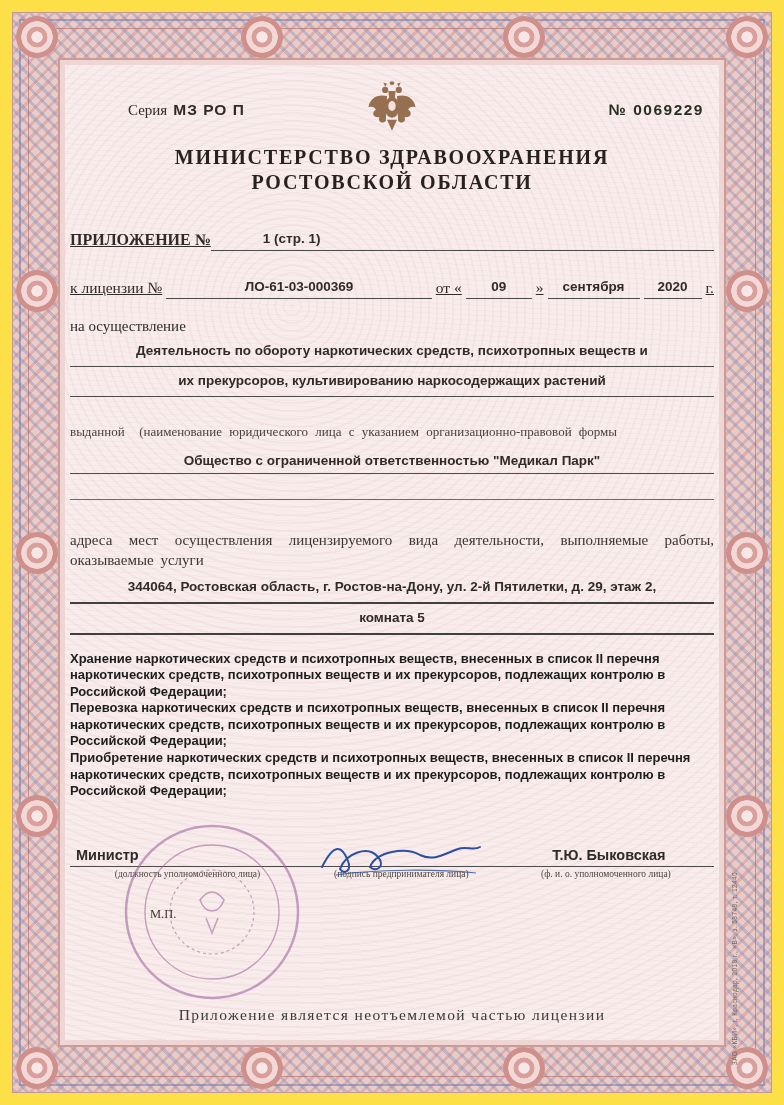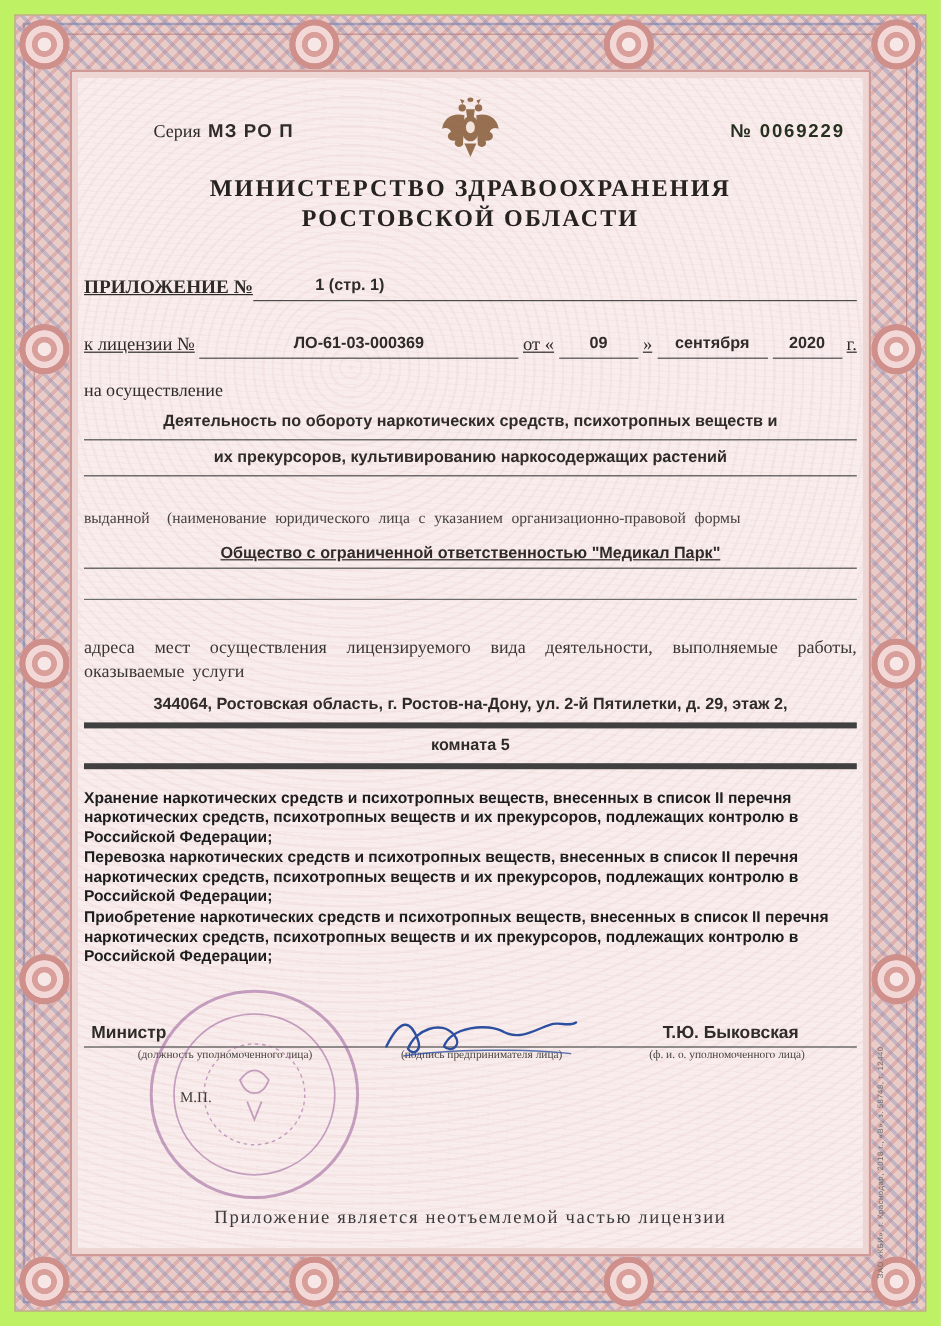--- a/index.html
+++ b/index.html
@@ -1,16 +1,16 @@
 <!DOCTYPE html>
 <html><head>
 <meta charset="utf-8">
 <style>
   html,body{margin:0;padding:0;background:#dddad4;}
-  .page{position:relative;width:784px;height:1105px;margin:0 auto;background:#bef264;overflow:hidden;
+  .page{position:relative;width:784px;height:1105px;margin:0 auto;background:#fde047;overflow:hidden;
         font-family:"Liberation Serif","DejaVu Serif",serif;color:#2e2b28;}
   
   .band{position:absolute;inset:12px;border:1px solid #c29a95;
         background:
           repeating-linear-gradient(45deg, rgba(110,132,185,.32) 0 3px, rgba(110,132,185,0) 3px 9px),
           repeating-linear-gradient(-45deg, rgba(201,128,126,.35) 0 3px, rgba(201,128,126,0) 3px 9px),
           linear-gradient(#e9cbc8,#e9cbc8);}
   .band::before{content:'';position:absolute;inset:6px;border:2px solid rgba(88,110,170,.45);}
   .band::after{content:'';position:absolute;inset:15px;border:1px solid rgba(170,95,92,.55);}
   .sheet{position:absolute;inset:58px;background:#f8ecec;border:2px solid #cf9a96;box-shadow:0 0 0 5px #eed6d4 inset;
@@ -38,26 +38,26 @@
   .appendix-row .seg{padding-left:52px;text-align:left;}
   .license-row{margin-top:26px;gap:4px;}
   .seg-c{text-align:center;}
   .na-line{margin-top:19px;font-size:15px;}
   .activity{margin-top:6px;text-align:center;}
   .activity .line{font-family:"Liberation Sans",sans-serif;font-weight:bold;font-size:13.5px;
         line-height:20px;padding-bottom:5px;border-bottom:1px solid #4c4c4c;}
   .activity .line+.line{padding-top:4px;}
   .issued-note{margin-top:27px;font-size:13px;color:#46423e;line-height:15.5px;word-spacing:4px;}
   .org{margin-top:13px;text-align:center;font-family:"Liberation Sans",sans-serif;font-weight:bold;
-        font-size:13.5px;border-bottom:1px solid #4c4c4c;padding-bottom:5px;text-decoration:underline;}
+        font-size:13.5px;border-bottom:1px solid #4c4c4c;padding-bottom:5px;}
   .blank-rule{margin-top:24px;border-bottom:1px solid #6b6b6b;height:1px;}
   .addresses-label{margin-top:30px;font-size:15px;line-height:20px;text-align:justify;word-spacing:3px;color:#3a3632;}
   .address{margin-top:7px;text-align:center;}
   .address .line{font-family:"Liberation Sans",sans-serif;font-weight:bold;font-size:13.5px;
-        line-height:20px;padding-bottom:5px;border-bottom:5px solid #404040;}
+        line-height:20px;padding-bottom:5px;border-bottom:2px solid #404040;}
   .address .line+.line{padding-top:4px;}
   .works{margin-top:16px;font-family:"Liberation Sans",sans-serif;font-weight:bold;font-size:13px;
         line-height:16.6px;color:#1d1d1d;}
   .works p{margin:0;}
   .sig-row{margin-top:44px;display:grid;grid-template-columns:1fr .82fr .92fr;}
   .sig-col{position:relative;}
   .sig-line{border-bottom:1px solid #4c4c4c;min-height:22px;display:flex;align-items:flex-end;justify-content:flex-start;}
   .sig-line.center{justify-content:center;}
   .sig-name{font-family:"Liberation Sans",sans-serif;font-weight:bold;font-size:14.5px;padding:0 0 3px 6px;}
   .sig-caption{margin-top:2px;text-align:center;font-size:9.5px;color:#4a4641;}

